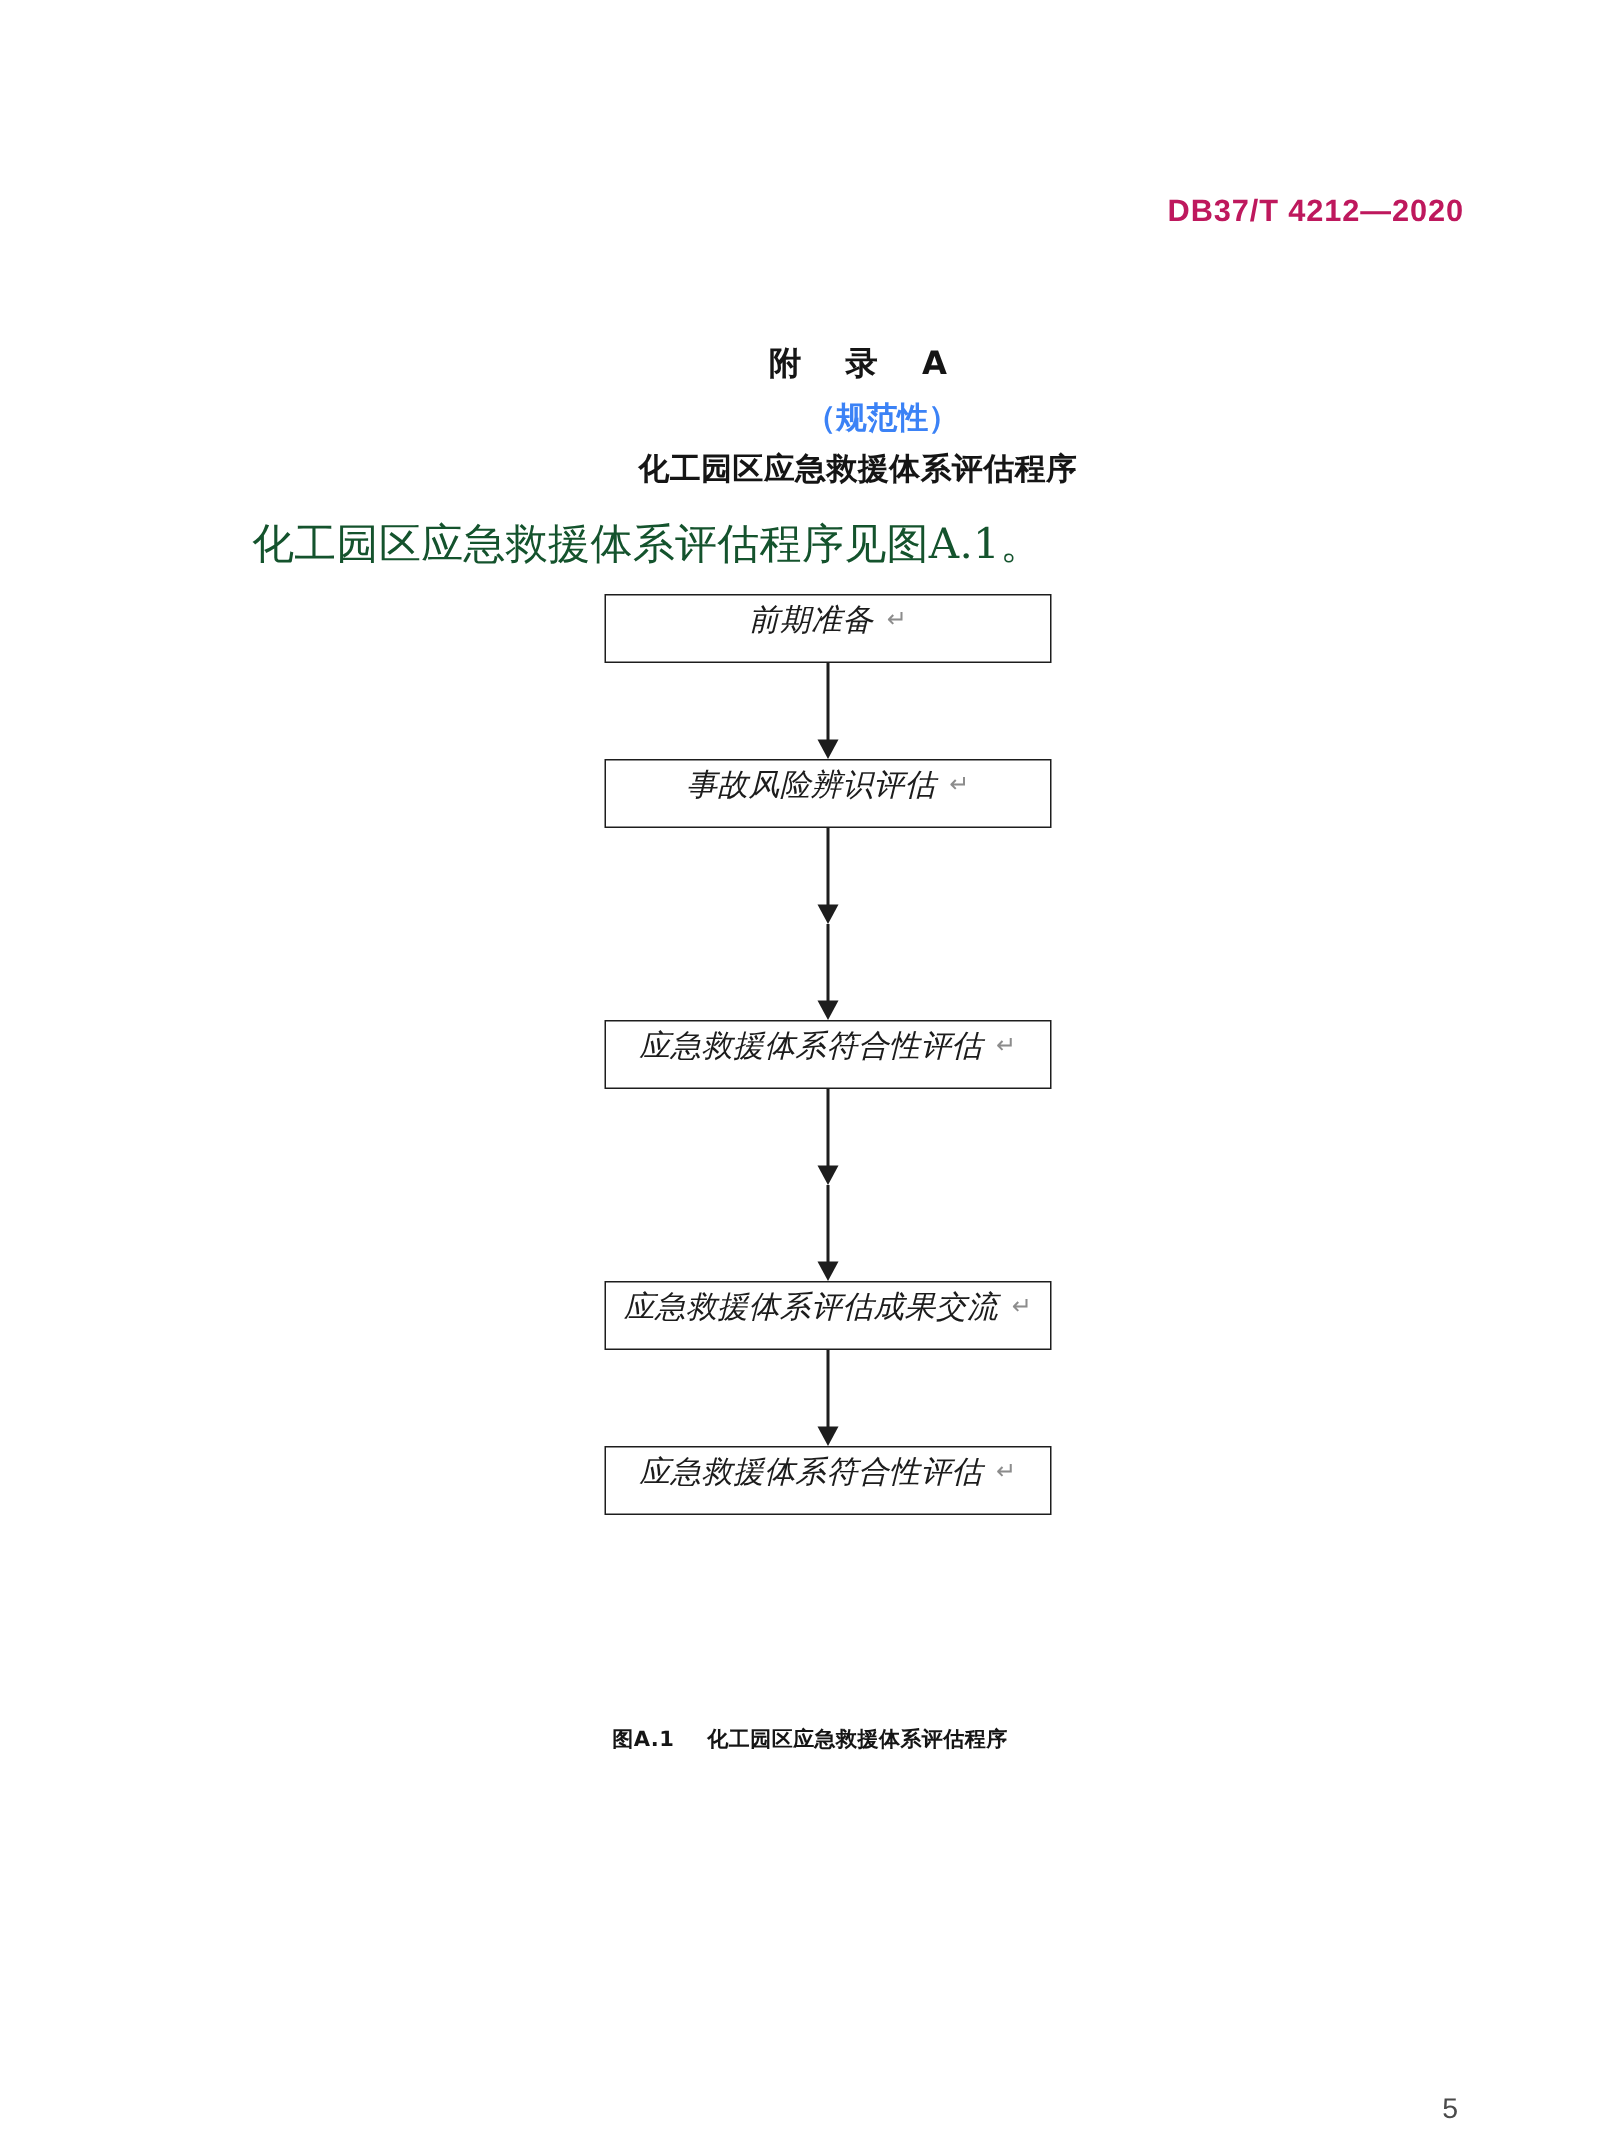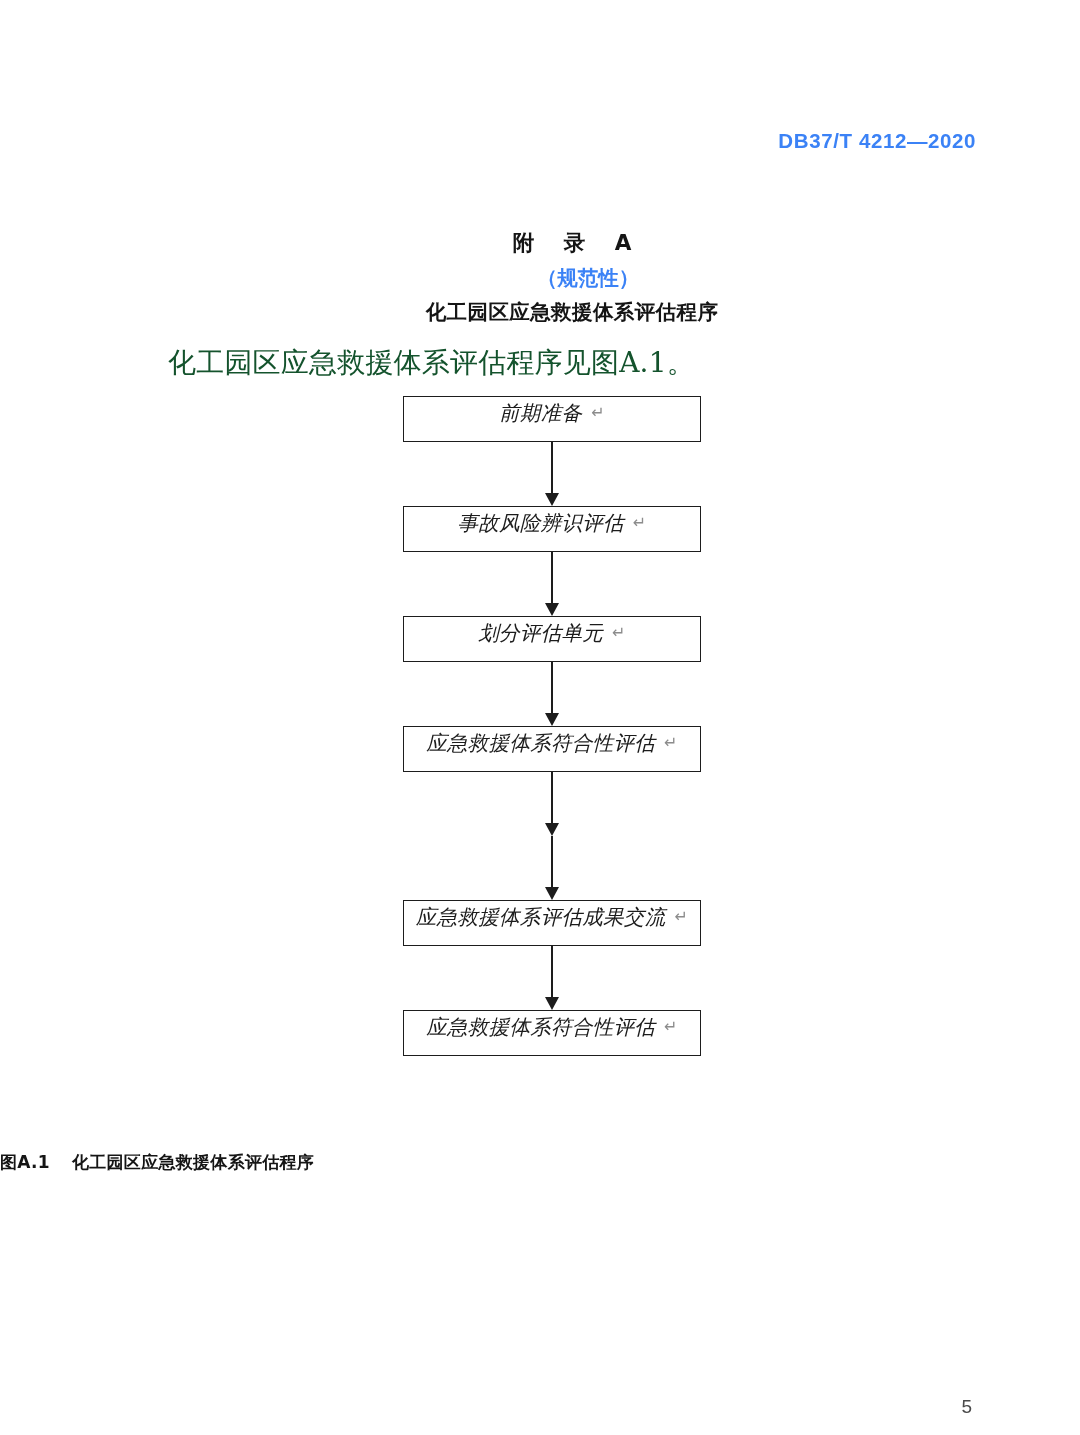--- a/index.html
+++ b/index.html
@@ -19,21 +19,21 @@
 
   
   .page-header {
     position: absolute;
     top: 129px;
     right: 104px;
     font-family: "Liberation Sans", sans-serif;
     font-size: 20.5px;
     font-weight: 700;
     letter-spacing: 0.6px;
-    color: #3b82f6;
+    color: #be185d;
     white-space: nowrap;
   }
 
   
   .title-block {
     position: absolute;
     top: 228px;
     left: 0;
     width: 1080px;
     text-align: center;
@@ -142,22 +142,22 @@
     border-right: 7px solid transparent;
     border-top: 13px solid #1d1d1d;
   }
 
   
   .figure-caption {
     position: absolute;
     top: 1151px;
     left: 0;
     width: 1080px;
-    text-align: left;
-    font-size: 17px;
+    text-align: center;
+    font-size: 14px;
     font-weight: 700;
     color: #151515;
     letter-spacing: 0.3px;
     white-space: nowrap;
   }
   .figure-caption .cap-gap {
     display: inline-block;
     width: 22px;
   }
 
@@ -195,23 +195,20 @@
   </div>
 
   <div class="flow-node">
     <div class="node-text"><span>事故风险辨识评估</span><span class="cr-mark">↵</span></div>
   </div>
   <div class="connector">
     <div class="stem"></div>
     <div class="head"></div>
   </div>
 
-  <div class="flow-node">
-    <div class="node-text"><span>划分评估单元</span><span class="cr-mark">↵</span></div>
-  </div>
   <div class="connector">
     <div class="stem"></div>
     <div class="head"></div>
   </div>
 
   <div class="flow-node">
     <div class="node-text"><span>应急救援体系符合性评估</span><span class="cr-mark">↵</span></div>
   </div>
   <div class="connector">
     <div class="stem"></div>

